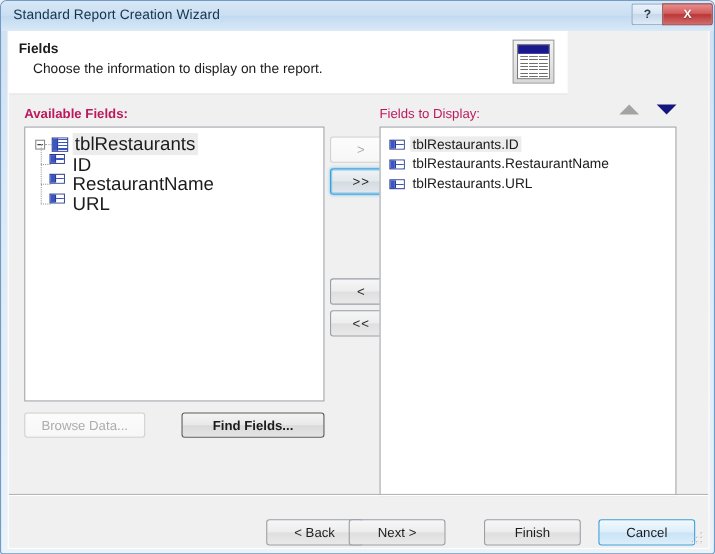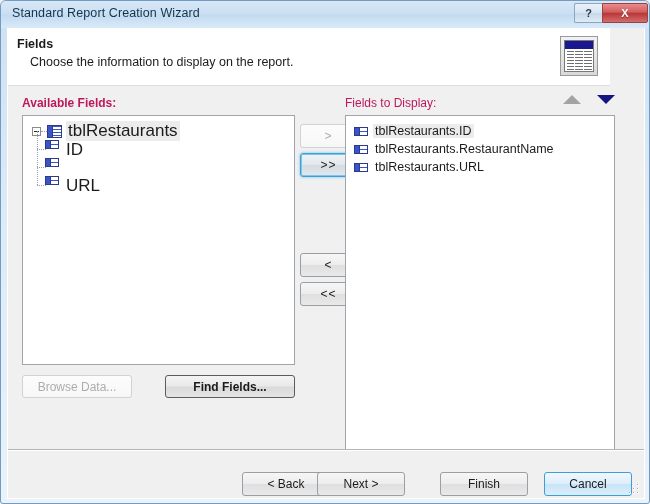--- a/index.html
+++ b/index.html
@@ -77,21 +77,21 @@
     background: #f0f0f0;
     border: 1px solid #ffffff;
     border-top: none;
     overflow: hidden;
   }
 
   
   .banner {
     position: absolute;
     left: 0; top: 0;
-    width: 602px; height: 58px;
+    width: 508px; height: 58px;
     background: #ffffff;
     border-bottom: 1px solid #dcdcdc;
     text-decoration: underline;
   }
   .banner-title {
     position: absolute;
     left: 9px; top: 9px;
     font-size: 12.5px;
     font-weight: bold;
     color: #1b1b1b;
@@ -417,20 +417,21 @@
                 <div class="fc2"></div>
               </div>
             <div class="node-text">ID</div>
           </div>
 
           <div class="tree-child">
             <div class="icon-field">
                 <div class="fc1"></div>
                 <div class="fc2"></div>
               </div>
+            <div class="node-text">RestaurantName</div>
           </div>
 
           <div class="tree-child last">
             <div class="icon-field">
                 <div class="fc1"></div>
                 <div class="fc2"></div>
               </div>
             <div class="node-text">URL</div>
           </div>
         </div>

